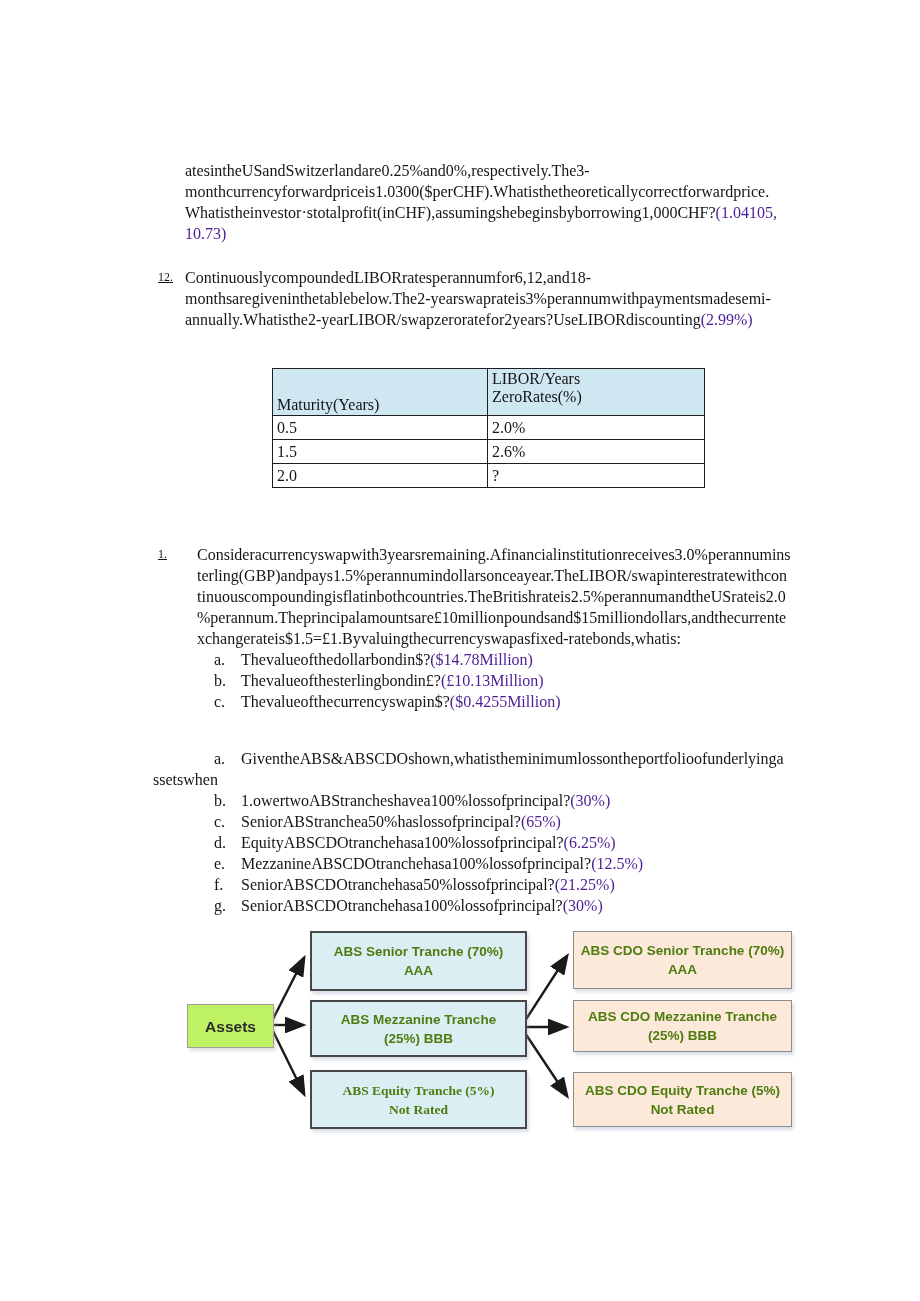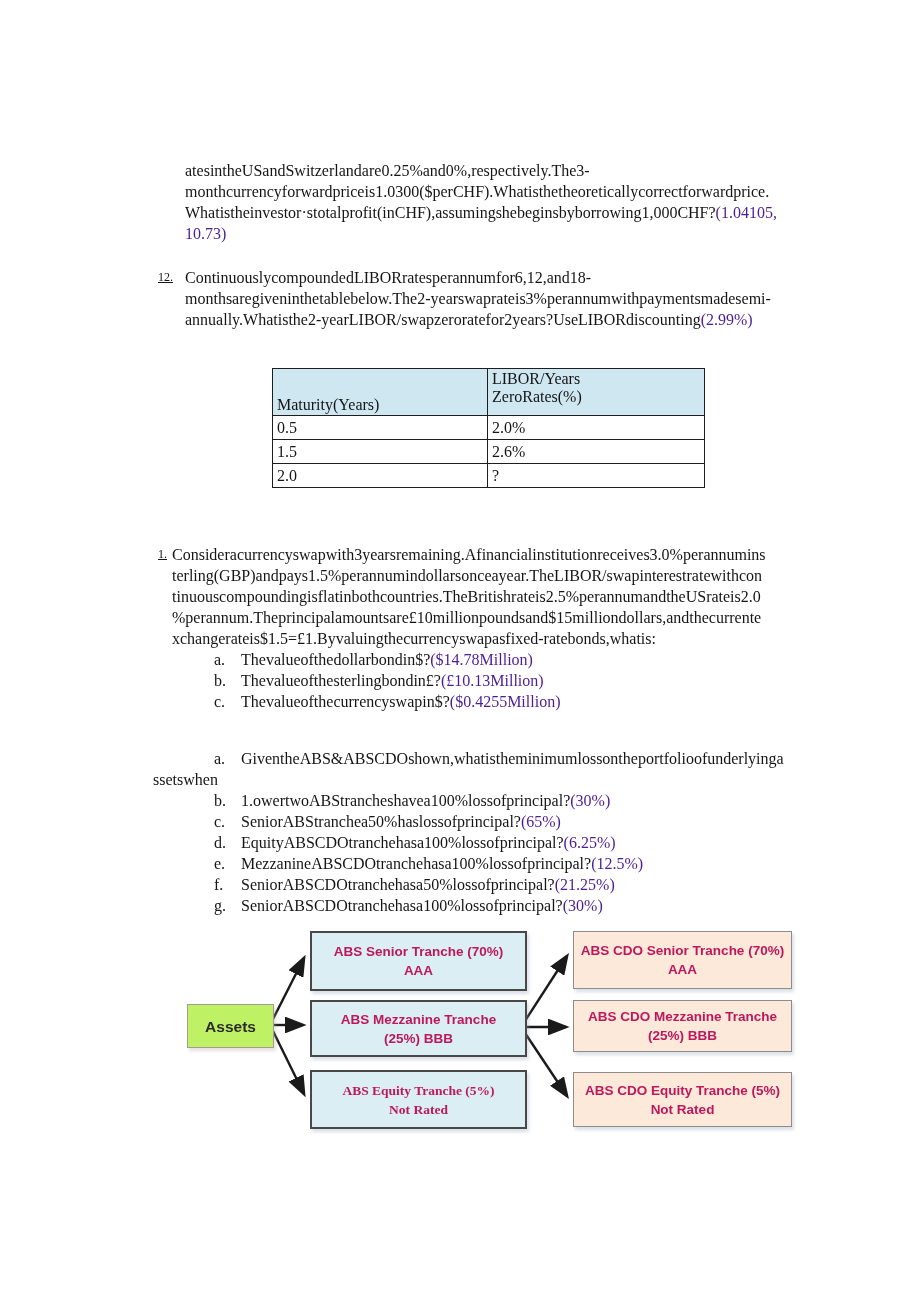--- a/index.html
+++ b/index.html
@@ -20,21 +20,21 @@
     border:1.5px solid #1d1d1d;font-weight:normal;text-align:left;
     font-size:16px;padding:1px 4px 1px 4px;vertical-align:bottom;
   }
   table.rates th{background:#cfe7f1;height:44px;}
   table.rates td{height:21px;vertical-align:middle;}
   .c1{width:206px;}
   .c2{width:208px;}
   
   .dbox{
     position:absolute;display:flex;flex-direction:column;align-items:center;justify-content:center;
-    font-family:"Liberation Sans", sans-serif;font-weight:bold;color:#be185d;
+    font-family:"Liberation Sans", sans-serif;font-weight:bold;color:#4d7c0f;
     text-align:center;font-size:13.5px;line-height:19px;
     box-shadow:2px 3px 3px rgba(150,170,185,0.35);
   }
   .blue{background:#daeef3;border:2px solid #484848;}
   .orange{background:#fce9da;border:1.5px solid #8c8c8c;}
   .pink{background:#bef264;border:1.5px solid #a39a9b;font-size:15.5px;color:#2b2b2b;
         box-shadow:2px 3px 3px rgba(190,170,170,0.35);}
 </style>
 </head>
 <body>
@@ -73,21 +73,21 @@
       <td>2.6%</td>
     </tr>
     <tr>
       <td>2.0</td>
       <td>?</td>
     </tr>
   </tbody>
 </table>
 
 <div class="abs qnum" style="left:158px;top:544px;">1.</div>
-<div class="abs" style="left:172px;top:544px;">
+<div class="abs" style="left:197px;top:544px;">
   <div class="line">Consideracurrencyswapwith3yearsremaining.Afinancialinstitutionreceives3.0%perannumins</div>
   <div class="line">terling(GBP)andpays1.5%perannumindollarsonceayear.TheLIBOR/swapinterestratewithcon</div>
   <div class="line">tinuouscompoundingisflatinbothcountries.TheBritishrateis2.5%perannumandtheUSrateis2.0</div>
   <div class="line">%perannum.Theprincipalamountsare£10millionpoundsand$15milliondollars,andthecurrente</div>
   <div class="line">xchangerateis$1.5=£1.Byvaluingthecurrencyswapasfixed-ratebonds,whatis:</div>
 </div>
 
 <div class="subrow" style="top:649px;"><span class="sl">a.</span><span>Thevalueofthedollarbondin$?</span><span class="ans">($14.78Million)</span></div>
 <div class="subrow" style="top:670px;"><span class="sl">b.</span><span>Thevalueofthesterlingbondin£?</span><span class="ans">(£10.13Million)</span></div>
 <div class="subrow" style="top:691px;"><span class="sl">c.</span><span>Thevalueofthecurrencyswapin$?</span><span class="ans">($0.4255Million)</span></div>

